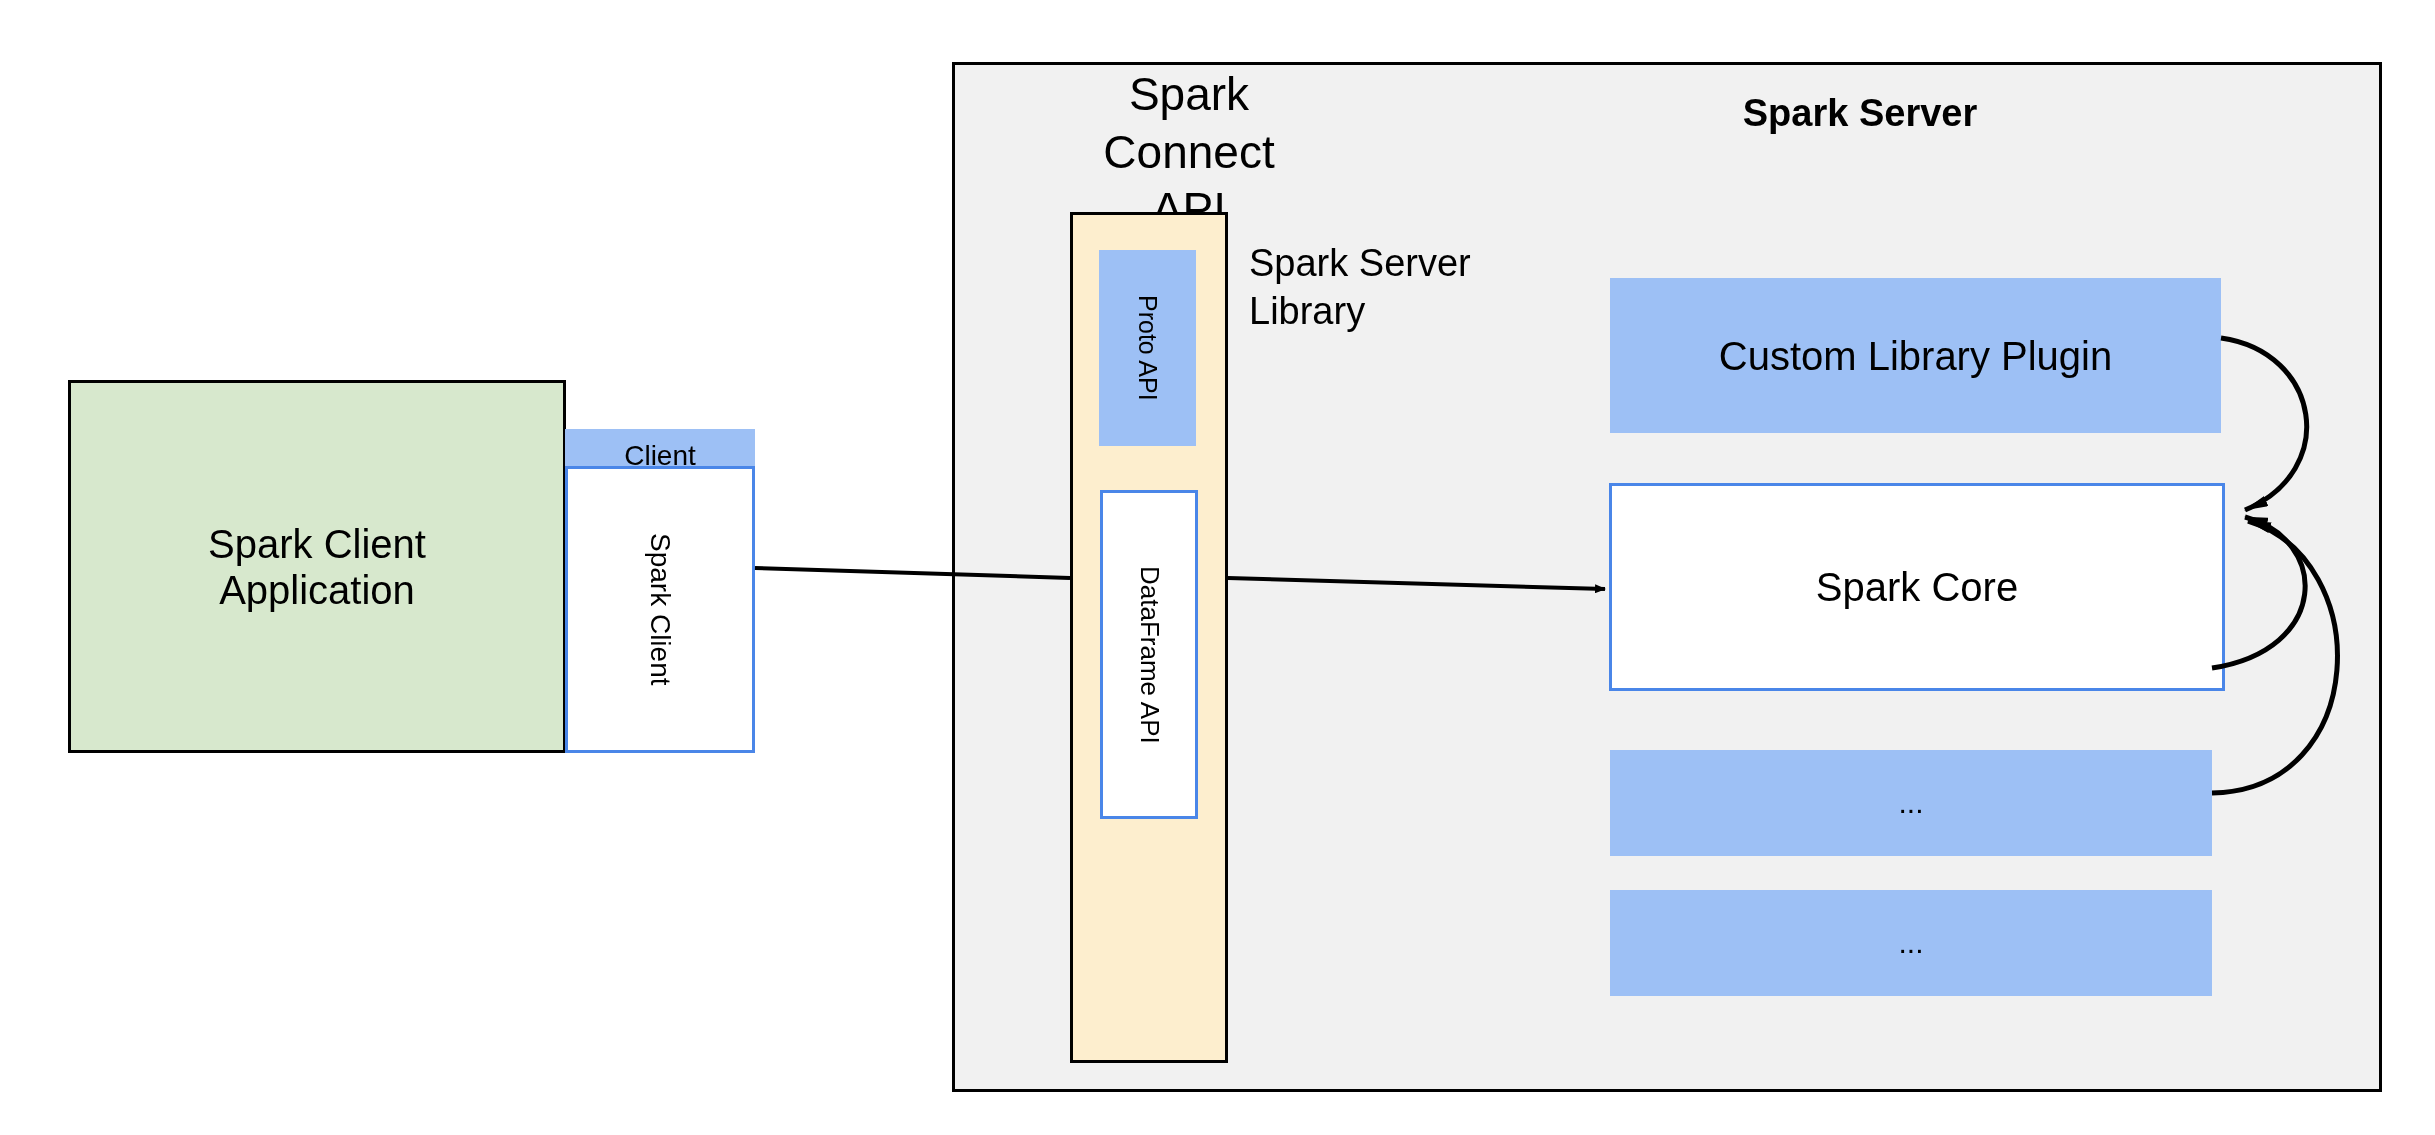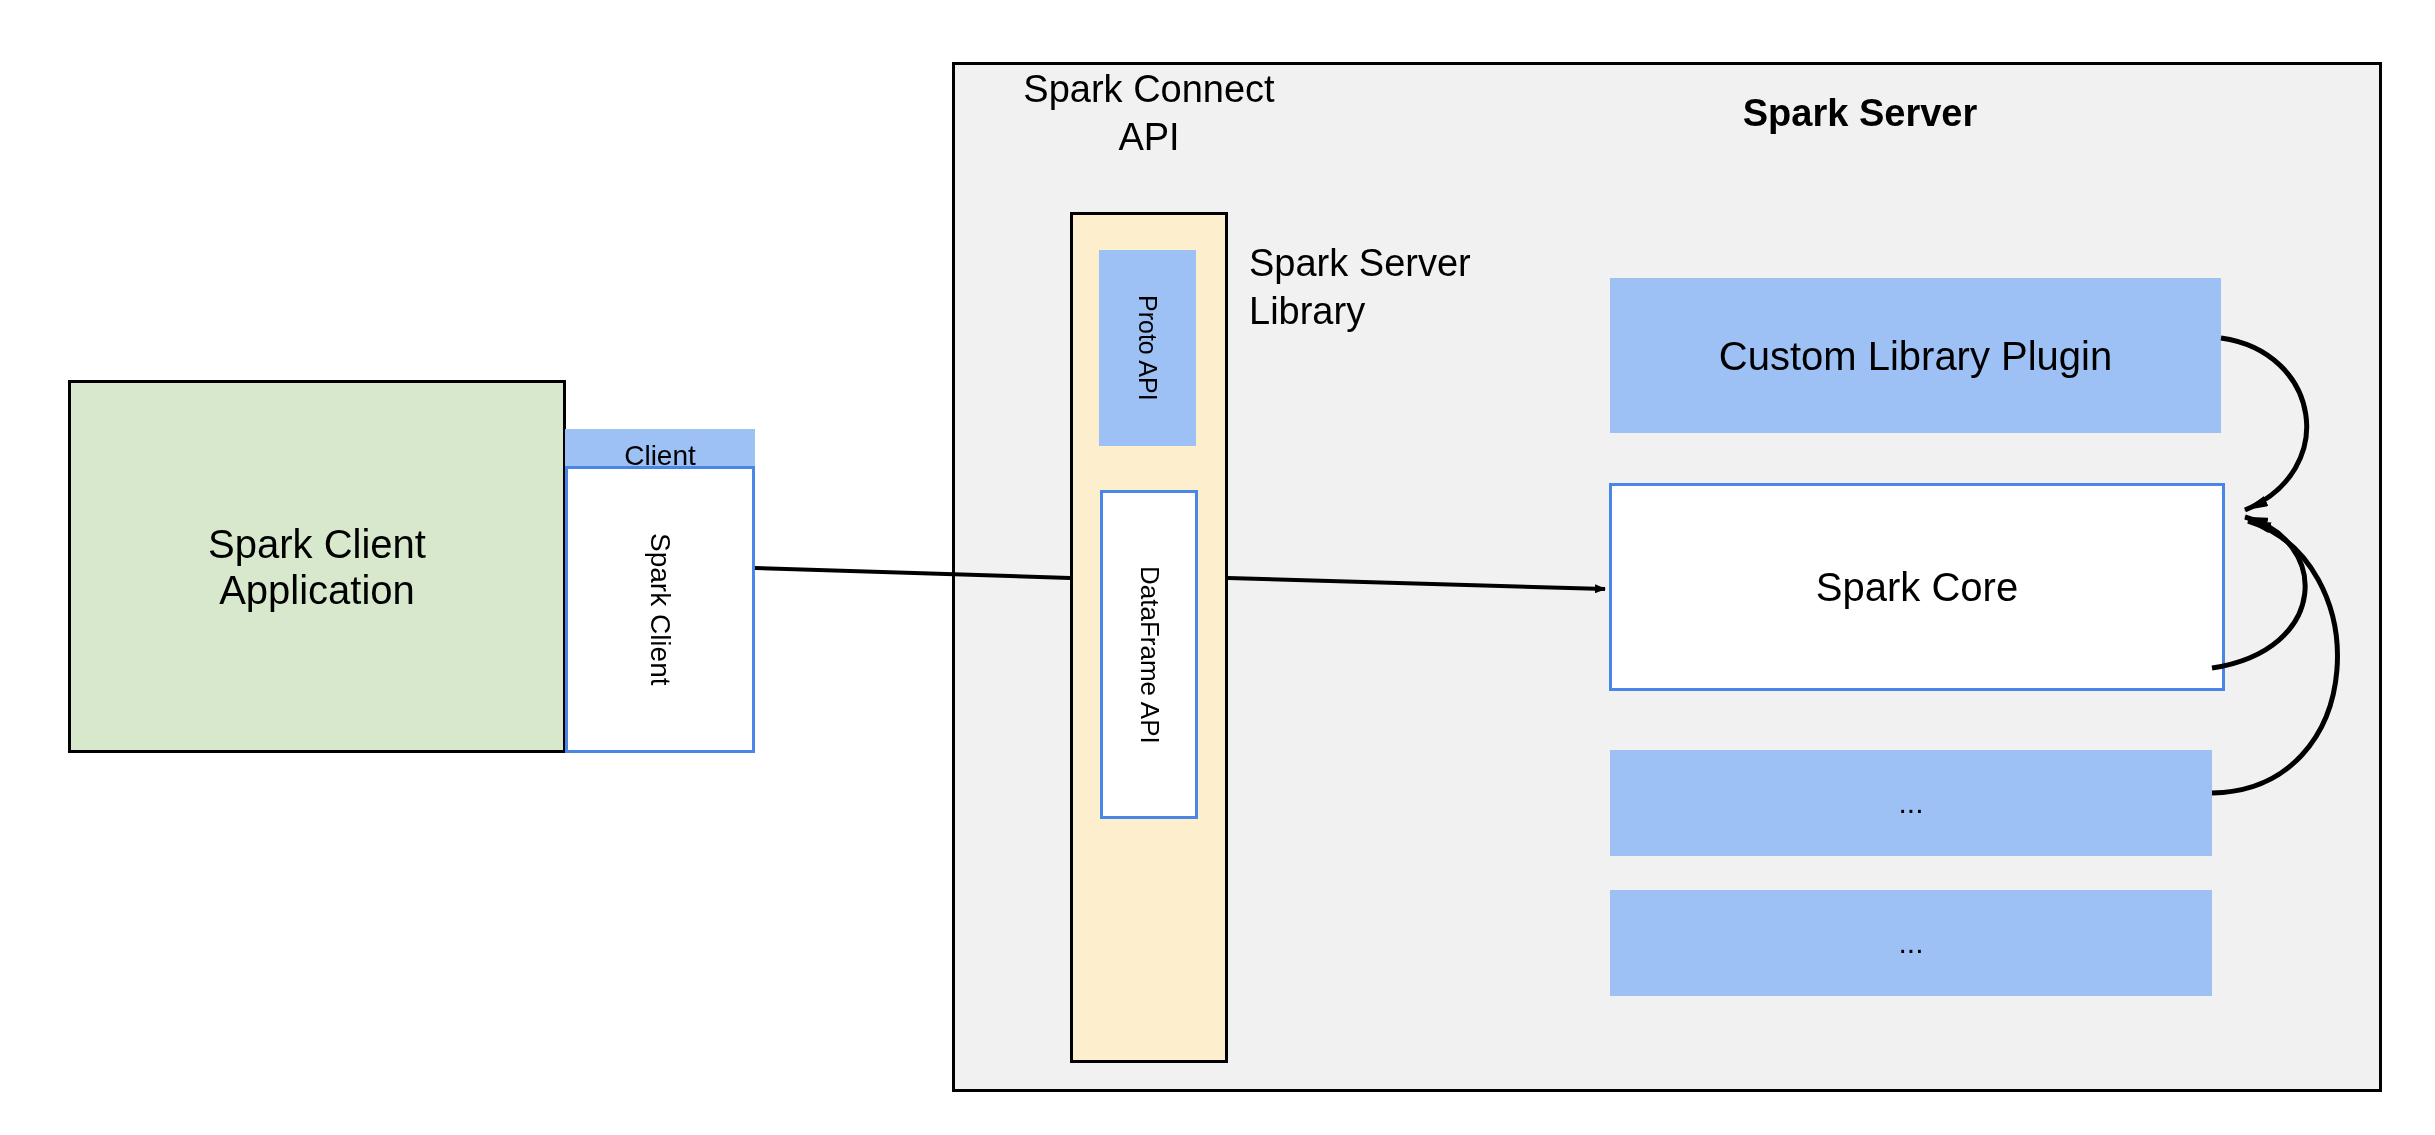--- a/index.html
+++ b/index.html
@@ -56,22 +56,22 @@
     white-space: nowrap;
   }
 
   
   #server-container {
     left: 952px; top: 62px; width: 1430px; height: 1030px;
     background: #f1f1f1;
     border: 3px solid #000000;
   }
   #spark-connect-label {
-    left: 1004px; top: 66px; width: 290px; height: 110px;
-    font-size: 38px; color: #000000;
+    left: 1044px; top: 66px; width: 290px; height: 110px;
+    font-size: 46px; color: #000000;
     text-align: center; white-space: pre-line; line-height: 1.25;
   }
   #spark-server-title {
     left: 1600px; top: 92px; width: 520px; height: 52px;
     font-size: 38px; font-weight: bold; color: #000000;
     text-align: center;
   }
   #server-library-label {
     left: 1249px; top: 240px; width: 330px; height: 110px;
     font-size: 38px; color: #000000;

